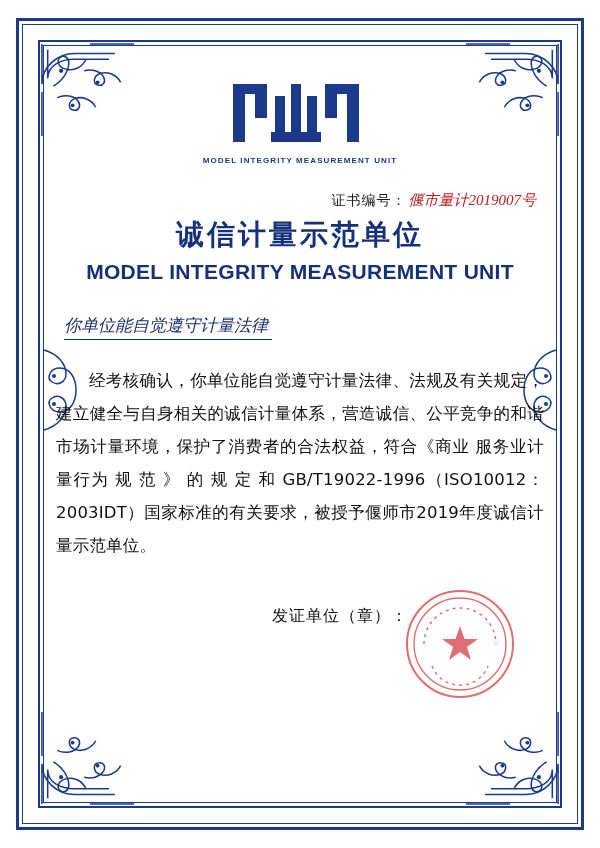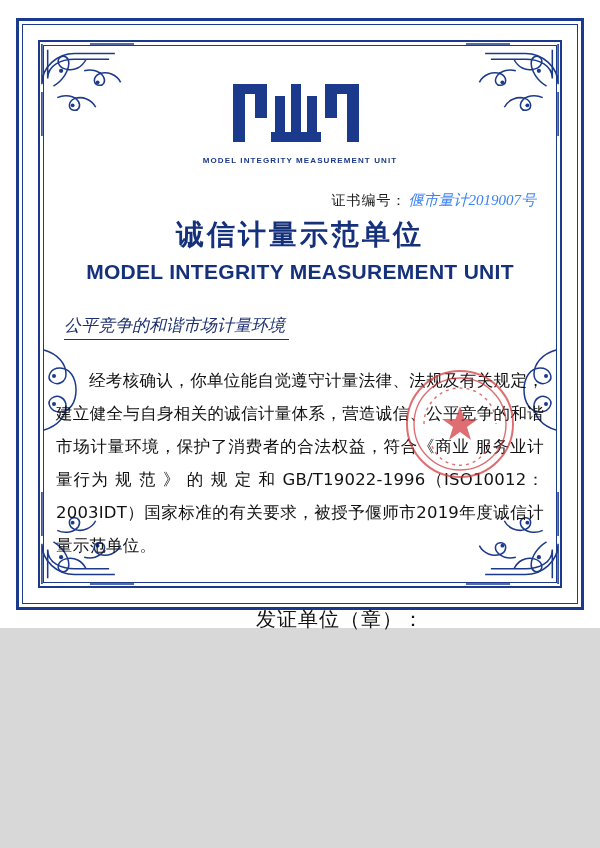--- a/index.html
+++ b/index.html
@@ -10,21 +10,21 @@
   body {
     width: 600px;
     height: 848px;
     overflow: hidden;
     font-family: "Liberation Sans", sans-serif;
   }
 
   #certificate {
     position: relative;
     width: 600px;
-    height: 628px;
+    height: 848px;
     background: #ffffff;
     box-sizing: border-box;
   }
 
   
   .frame-outer {
     position: absolute;
     left: 16px;
     top: 18px;
     right: 16px;
@@ -115,21 +115,21 @@
   .cert-no {
     margin-top: 26px;
     text-align: right;
     font-size: 14px;
     color: #1a1a1a;
     padding-right: 8px;
   }
   .cert-no .label { letter-spacing: 1px; text-align: center; }
   .cert-no .value {
     font-family: "Liberation Serif", serif;
-    color: #3b82f6;
+    color: #b91c1c;
     font-style: italic;
     font-size: 15px;
     padding-left: 2px;
     border-bottom: 1px solid transparent;
   }
 
   .title-cn {
     margin-top: 6px;
     text-align: center;
     font-size: 28px;
@@ -168,21 +168,21 @@
     color: #111;
     text-align: justify;
     font-family: "DejaVu Sans", sans-serif;
     letter-spacing: 0.2px;
   }
   .body-text p { margin: 0; text-indent: 2em; }
 
   .issuer-line {
     margin-top: 44px;
     text-align: center;
-    font-size: 20px;
+    font-size: 16px;
     color: #111;
     letter-spacing: 1px;
     font-family: "DejaVu Sans", sans-serif;
     padding-left: 80px;
   }
 
   .footer-org {
     position: absolute;
     left: 0;
     right: 0;
@@ -313,21 +313,21 @@
       <div class="logo-caption">MODEL INTEGRITY MEASUREMENT UNIT</div>
     </div>
 
     <div class="cert-no">
       <span class="label">证书编号：</span><span class="value">偃市量计2019007号</span>
     </div>
 
     <div class="title-cn">诚信计量示范单位</div>
     <div class="title-en">MODEL INTEGRITY MEASUREMENT UNIT</div>
 
-    <div class="recipient">公平竞争的和谐市场计量环境</div>
+    <div class="recipient">你单位能自觉遵守计量法律</div>
 
     <div class="body-text">
       <p>经考核确认，你单位能自觉遵守计量法律、法规及有关规定，建立健全与自身相关的诚信计量体系，营造诚信、公平竞争的和谐市场计量环境，保护了消费者的合法权益，符合《商业 服务业计量行为 规 范 》 的 规 定 和 GB/T19022-1996（ISO10012：2003IDT）国家标准的有关要求，被授予偃师市2019年度诚信计量示范单位。</p>
     </div>
 
     <div class="issuer-line">发证单位（章）：</div>
 
   </div>
 
   <div class="seal">

